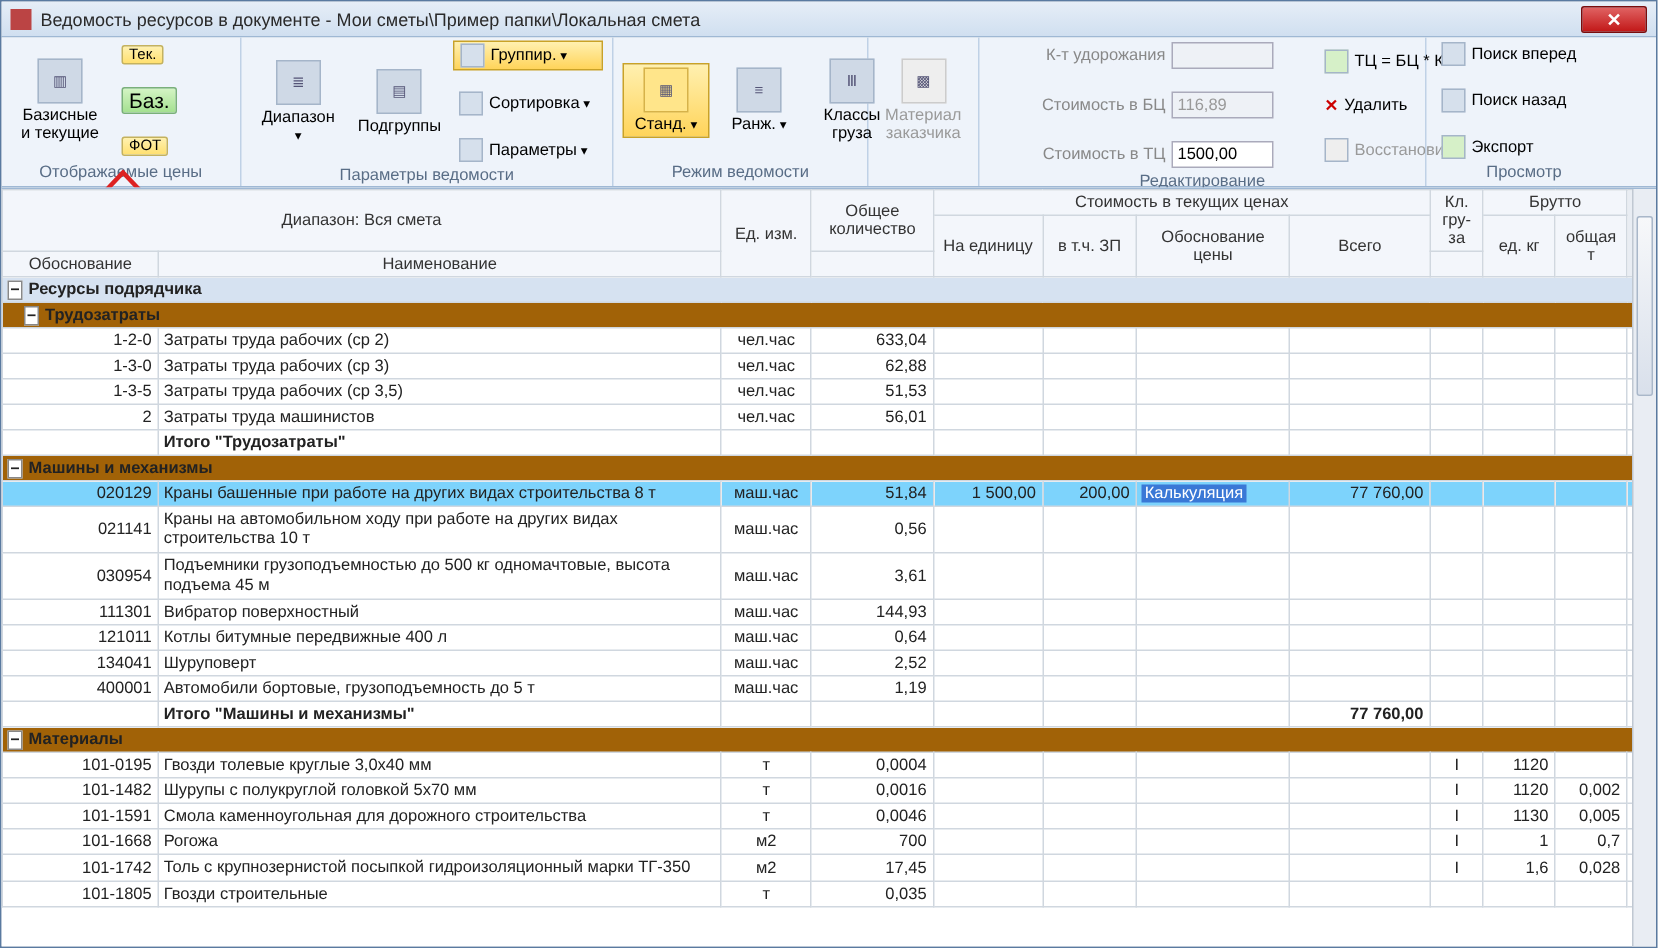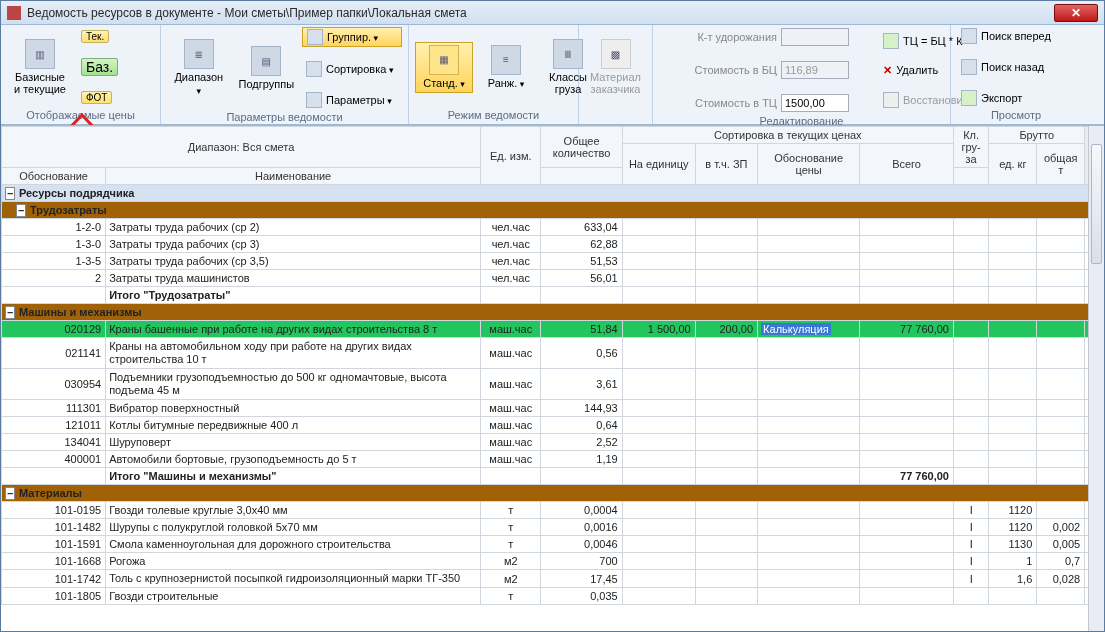--- a/index.html
+++ b/index.html
@@ -28,21 +28,21 @@
   .disabled { color:#9a9a9a;}
   .redarrow { position:absolute; top:112px; left:58px; width:46px; height:46px; pointer-events:none;}
   .table-wrap { position:absolute; top:124px; left:0; right:0; bottom:0; background:#fff; border-top:1px solid #9fb8d4;}
   table { border-collapse:collapse; width:100%; table-layout:fixed;}
   th, td { border:1px solid #d0d7df; padding:2px 3px; font-size:11px; color:#222; overflow:hidden; text-overflow:ellipsis; white-space:nowrap;}
   th { background:#f3f6fb; font-weight:normal; text-align:center; color:#333;}
   td.num { text-align:right; padding-right:4px;}
   td.ctr { text-align:center;}
   tr.blue td { background:#d6e2f1; font-weight:bold;}
   tr.green td { background:#a16207; font-weight:bold;}
-  tr.yellow td { background:#22c55e;}
+  tr.yellow td { background:#7dd3fc;}
   tr.bold td { font-weight:bold;}
   td.wrap { white-space:normal; line-height:13px;}
   .sel { background:#3a78d6; color:#fff; padding:0 2px;}
   .collapse { font-family:monospace; font-size:10px; border:1px solid #888; padding:0 1px; margin-right:4px; background:#fff;}
   col.c-just { width:100px;} col.c-name{width:360px;} col.c-unit{width:58px;} col.c-qty{width:78px;}
   col.c-u{width:70px;} col.c-zp{width:60px;} col.c-ob{width:98px;} col.c-total{width:90px;}
   col.c-kg{width:34px;} col.c-ekg{width:46px;} col.c-okg{width:46px;} col.c-sc{width:18px;}
   .scrollv { position:absolute; top:0; right:0; width:16px; bottom:0; background:#e9edf3; border-left:1px solid #c0c8d2;}
   .scrollv .th { position:absolute; top:18px; left:2px; right:2px; height:120px; background:linear-gradient(#f7f8fa,#d9e0eb); border:1px solid #a9b7c9; border-radius:2px;}
 </style>
@@ -209,21 +209,21 @@
       <col class="c-kg">
         <col class="c-ekg">
         <col class="c-okg">
         <col class="c-sc">
     </colgroup>
     <thead>
       <tr>
         <th colspan="2" rowspan="2">Диапазон: Вся смета</th>
         <th rowspan="3">Ед. изм.</th>
         <th rowspan="2" style="white-space:normal">Общее количество</th>
-        <th colspan="4">Сортировка в текущих ценах</th>
+        <th colspan="4">Стоимость в текущих ценах</th>
         <th rowspan="2" style="white-space:normal">Кл. гру-за</th>
         <th colspan="2">Брутто</th>
         <th rowspan="3" style="background:#e9edf3">▲</th>
       </tr>
       <tr>
         <th rowspan="2">На единицу</th>
         <th rowspan="2" style="white-space:normal">в т.ч. ЗП</th>
         <th rowspan="2" style="white-space:normal">Обоснование цены</th>
         <th rowspan="2">Всего</th>
         <th rowspan="2" style="white-space:normal">ед. кг</th>

